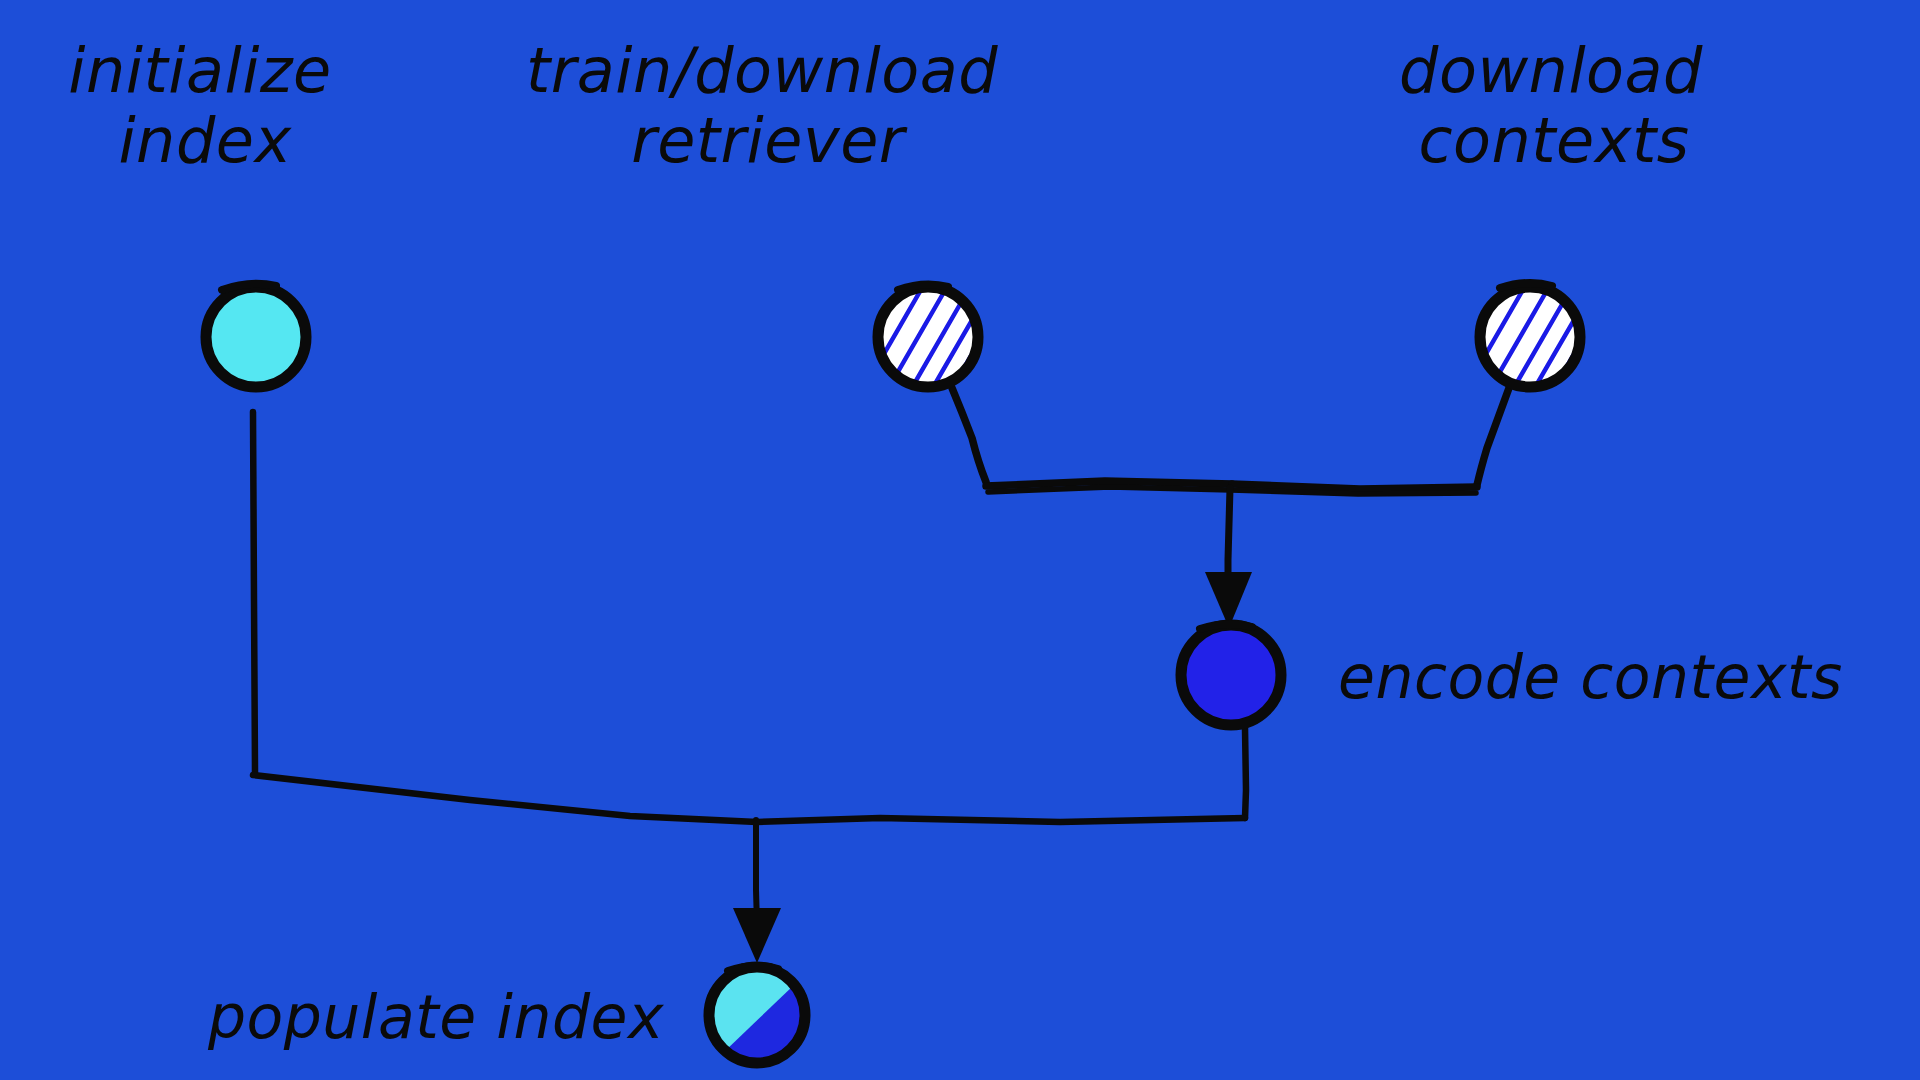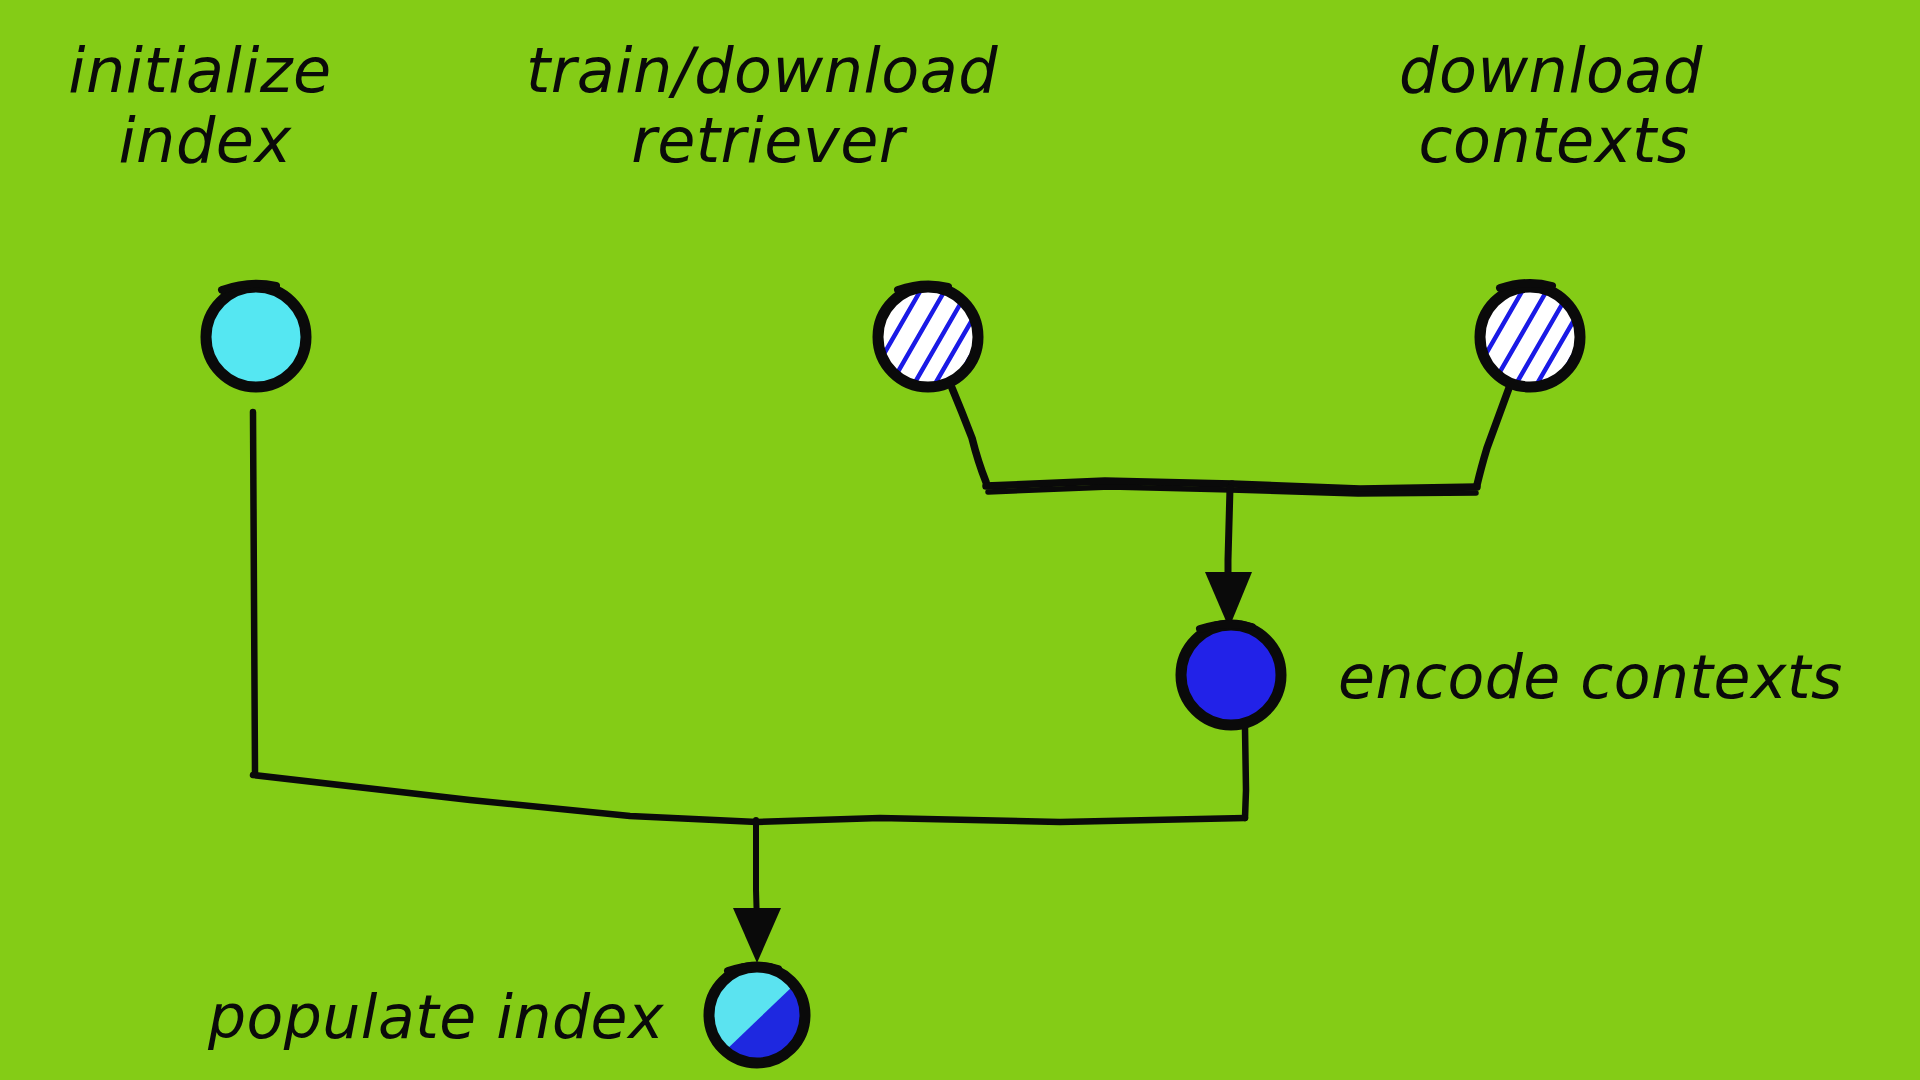--- a/index.html
+++ b/index.html
@@ -11,21 +11,21 @@
   body {
     width: 1920px;
     height: 1080px;
     overflow: hidden;
     font-family: "DejaVu Sans", sans-serif;
   }
   #diagram-root {
     position: relative;
     width: 1920px;
     height: 1080px;
-    background: #84cc16;
+    background: #1d4ed8;
   }
   #diagram-svg {
     position: absolute;
     top: 0;
     left: 0;
     width: 1920px;
     height: 1080px;
   }
   .hand-label {
     font-family: "DejaVu Sans", sans-serif;

